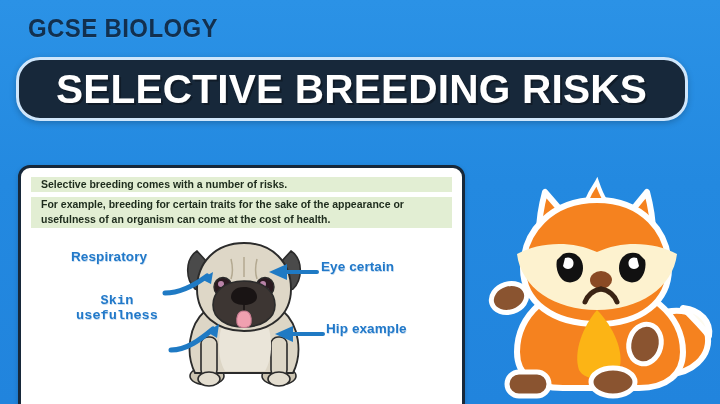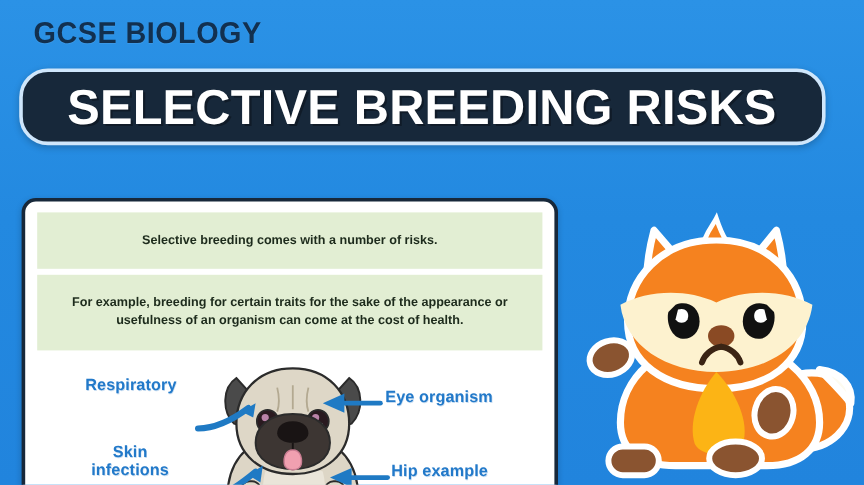--- a/index.html
+++ b/index.html
@@ -47,25 +47,24 @@
     box-sizing:border-box;
     background:#ffffff;
     border:3px solid #17283a;
     border-top-left-radius:12px;border-top-right-radius:12px;
     overflow:hidden;
     box-shadow:0 2px 5px rgba(0,0,0,.18);
   }
   .greenbox{
     background:#e2eed3;
     color:#1d2b1c;
-    text-align:center;
     font-size:10.5px;
     font-weight:bold;
     line-height:1.45;
-    padding:16px 10px;
+    padding:0 10px;
     font-family:"Liberation Sans", sans-serif;
   }
   .greenbox.b1{margin:9px 10px 0 10px;}
   .greenbox.b2{margin:5px 10px 5px 10px;}
 
   
   .illus{position:relative;width:100%;height:160px;}
 
   .label{
     position:absolute;
@@ -74,21 +73,21 @@
     font-size:13.5px;
     line-height:1.15;
     font-family:"Liberation Sans", sans-serif;
     letter-spacing:.1px;
     text-shadow:.5px .5px 0 rgba(34,121,201,.25);
   }
   .label.right{text-align:left;}
   .label.left{text-align:center;}
 
   .lbl-resp{left:50px;top:16px;text-align:center;}
-  .lbl-skin{left:55px;top:72px;text-align:center;}
+  .lbl-skin{left:55px;top:60px;text-align:center;font-family:Liberation Mono, monospace;}
   .lbl-eye{left:300px;top:26px;}
   .lbl-hip{left:305px;top:88px;}
 
   .arrow{position:absolute;}
 
   
   .fox{position:absolute;left:487px;top:176px;width:228px;height:228px;}
 
   
 </style>
@@ -148,24 +147,24 @@
 
         <path d="M83 78 C77 78 75 84 76 90 C77 96 89 96 90 90 C91 84 89 78 83 78 Z" fill="#f0a0b0" stroke="#c97d92" stroke-width="1.2"></path>
       </svg>
 
       <div class="label left lbl-resp">
         <div>Respiratory</div>
       </div>
 
       <div class="label left lbl-skin">
         <div>Skin</div>
-        <div>infections</div>
+        <div>usefulness</div>
       </div>
 
-      <div class="label right lbl-eye">Eye organism</div>
+      <div class="label right lbl-eye">Eye certain</div>
       <div class="label right lbl-hip">Hip example</div>
 
       <svg class="arrow" style="left:140px;top:36px;" width="60" height="30" viewBox="0 0 60 30">
         <path d="M4 24 C20 24 34 16 46 7" stroke="#1f7ac4" stroke-width="5" fill="none" stroke-linecap="round"></path>
         <path d="M52 3 L40 10 L50 15 Z" fill="#1f7ac4"></path>
       </svg>
 
       <svg class="arrow" style="left:146px;top:88px;" width="60" height="34" viewBox="0 0 60 34">
         <path d="M4 29 C20 29 34 18 46 8" stroke="#1f7ac4" stroke-width="5" fill="none" stroke-linecap="round"></path>
         <path d="M52 3 L40 11 L50 17 Z" fill="#1f7ac4"></path>

